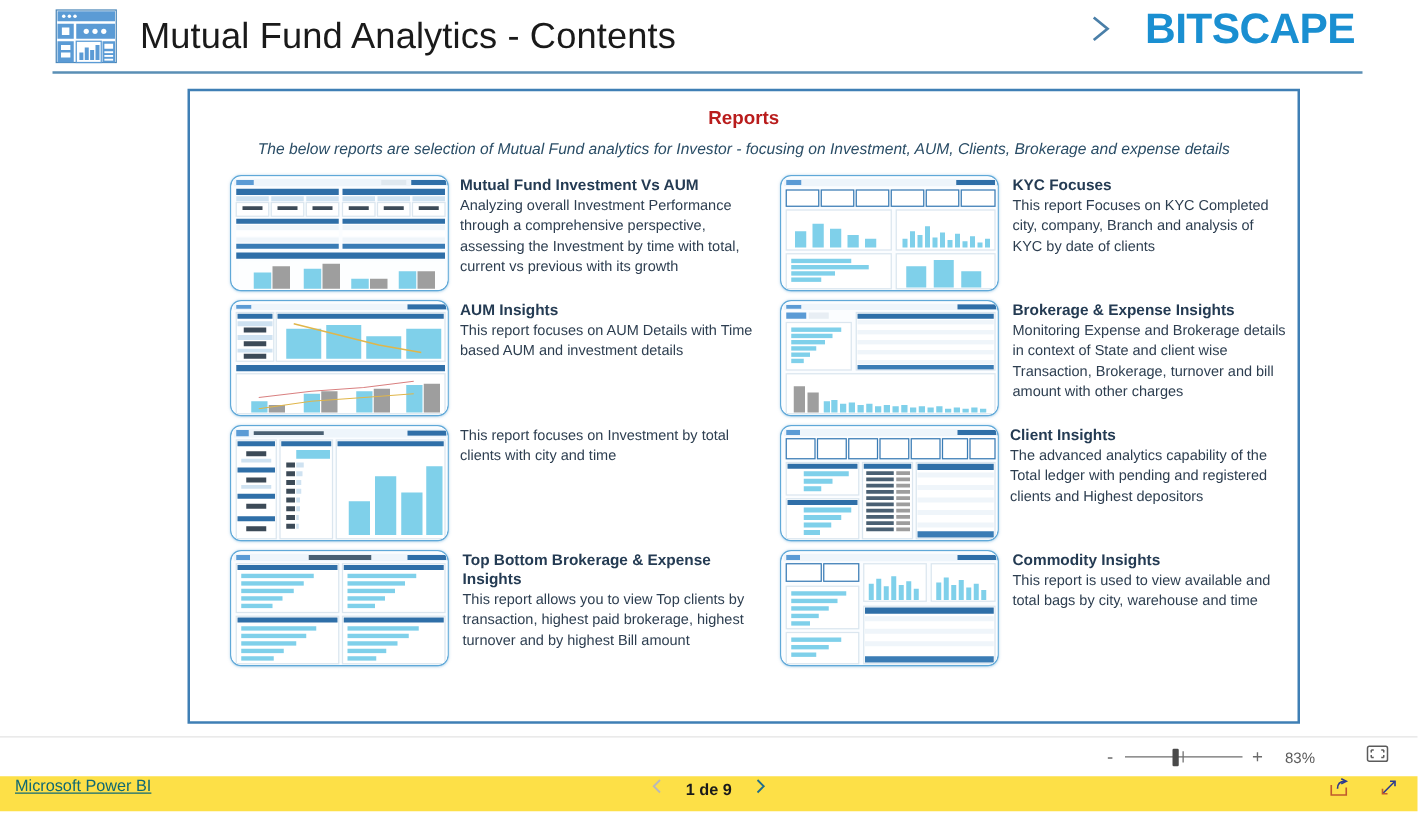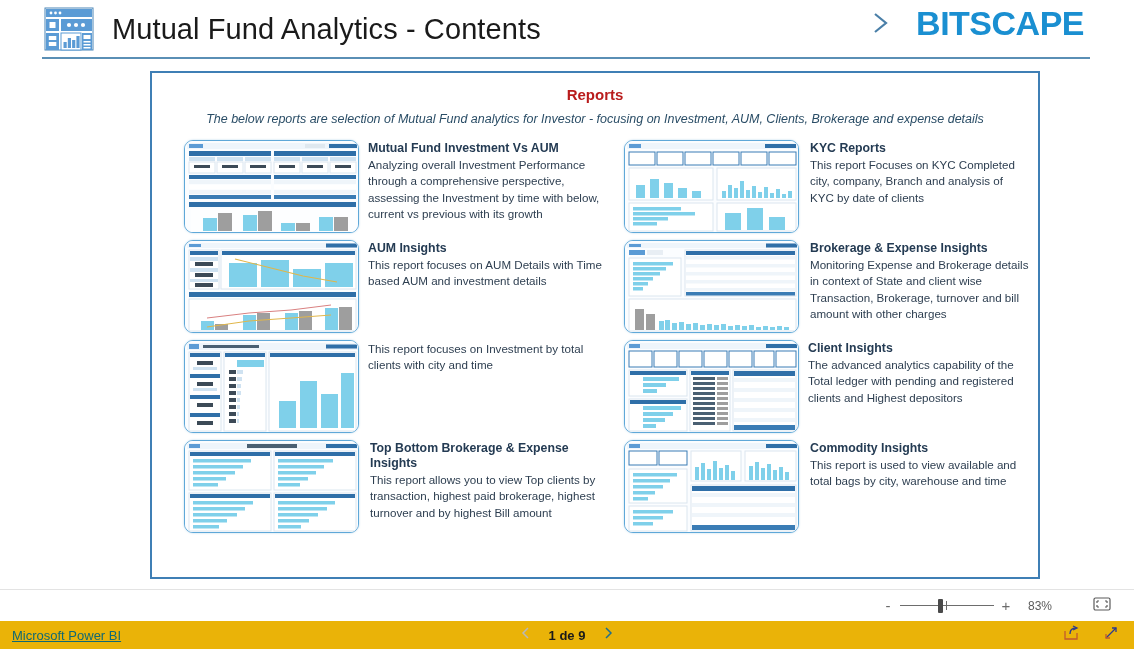--- a/index.html
+++ b/index.html
@@ -150,22 +150,22 @@
   .zoom-pct {
     font-size: 12px; color: #5b5b5b; width: 42px; text-align: left;
     margin-left: 14px;
   }
   .fit-icon { margin-left: 22px; margin-right: 4px; }
 
   
   .statusbar {
     position: absolute; left: 0; top: 621px;
     width: 1134px; height: 28px;
-    background: #eab308;
-    display: flex; align-items: center;
+    background: #fde047;
+    display: flex; 
   }
   .pbi-link {
     margin-left: 12px;
     font-size: 13px;
     color: #116973;
     text-decoration: underline;
     cursor: pointer;
   }
   .pager {
     position: absolute; left: 0; right: 0;
@@ -280,21 +280,21 @@
               <rect x="73" y="70" width="14" height="20" fill="#9e9e9e"></rect>
             <rect x="96" y="82" width="14" height="8" fill="#7fd0ea"></rect>
               <rect x="111" y="82" width="14" height="8" fill="#9e9e9e"></rect>
             <rect x="134" y="76" width="14" height="14" fill="#7fd0ea"></rect>
               <rect x="149" y="76" width="14" height="14" fill="#9e9e9e"></rect>
           </svg>
         </div>
       </div>
       <div class="txt">
         <h4>Mutual Fund Investment Vs AUM</h4>
-        <p>Analyzing overall Investment Performance through a comprehensive perspective, assessing the Investment by time with below, current vs previous with its growth</p>
+        <p>Analyzing overall Investment Performance through a comprehensive perspective, assessing the Investment by time with total, current vs previous with its growth</p>
       </div>
     </div>
 
     <div class="cell right">
       <div class="thumb-wrap">
         <div class="thumb">
           <svg width="175" height="93" viewBox="0 0 175 93">
             <rect width="175" height="93" fill="#fbfdff"></rect>
             <rect x="2" y="2" width="171" height="6" fill="#eef5fb"></rect>
             <rect x="4" y="3" width="12" height="4" fill="#5b9bd5"></rect>
@@ -330,21 +330,21 @@
             <rect x="8" y="76" width="35" height="3.5" fill="#7fd0ea"></rect>
             <rect x="8" y="81" width="24" height="3.5" fill="#7fd0ea"></rect>
             <rect x="92" y="62" width="79" height="28" fill="#ffffff" stroke="#dbe6ef"></rect>
             <rect x="100" y="72" width="16" height="17" fill="#7fd0ea"></rect>
             <rect x="122" y="67" width="16" height="22" fill="#7fd0ea"></rect>
             <rect x="144" y="76" width="16" height="13" fill="#7fd0ea"></rect>
           </svg>
         </div>
       </div>
       <div class="txt">
-        <h4>KYC Reports</h4>
+        <h4>KYC Focuses</h4>
         <p>This report Focuses on KYC Completed city, company, Branch and analysis of KYC by date of clients</p>
       </div>
     </div>
 
     <div class="cell left">
       <div class="thumb-wrap">
         <div class="thumb">
           <svg width="175" height="93" viewBox="0 0 175 93">
             <rect width="175" height="93" fill="#fbfdff"></rect>
             <rect x="2" y="2" width="171" height="5" fill="#eef5fb"></rect>

